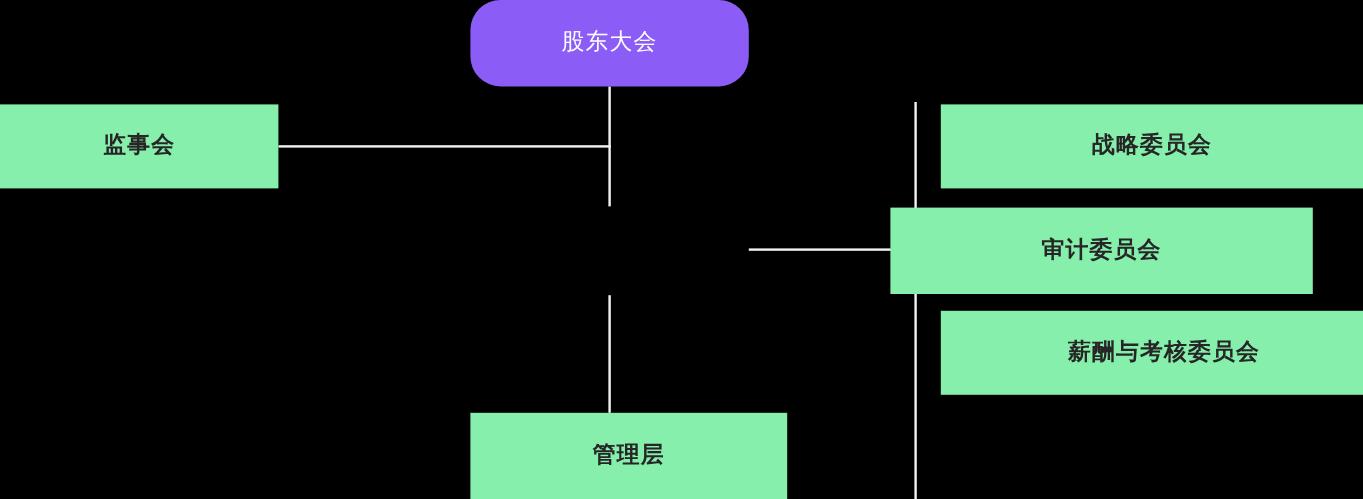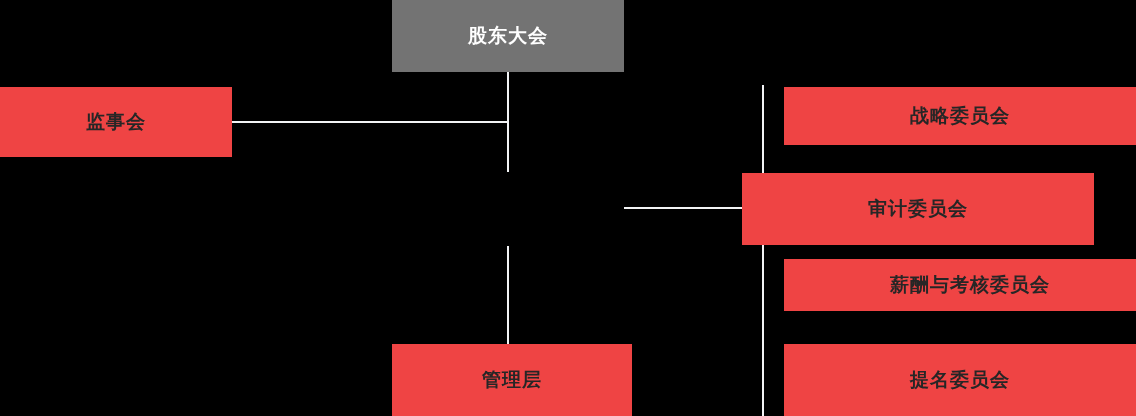--- a/index.html
+++ b/index.html
@@ -28,27 +28,28 @@
     letter-spacing: 1px;
     z-index: 3;
   }
   .node-label {
     display: block;
     line-height: 1.2;
     white-space: nowrap;
   }
 
   .node.root {
-    background: #737373;
+    background: #8b5cf6;
     color: #ffffff;
     font-size: 19px;
-    font-weight: 700;
+    font-weight: 400;
+    border-radius: 25px;
   }
   .node.plain {
-    background: #ef4444;
+    background: #86efac;
     color: #262626;
     font-size: 19px;
     font-weight: 700;
   }
 
   
   .line {
     position: absolute;
     background: #f2f3f5;
     z-index: 1;
@@ -73,33 +74,30 @@
 
   <div class="node root" style="left:392px; top:0px; width:232px; height:72px;">
     <span class="node-label">股东大会</span>
   </div>
 
   <div class="node plain" style="left:0px; top:87px; width:232px; height:70px;">
     <span class="node-label">监事会</span>
   </div>
 
 
-  <div class="node plain" style="left:392px; top:344px; width:240px; height:72px;">
+  <div class="node plain" style="left:392px; top:344px; width:264px; height:72px;">
     <span class="node-label">管理层</span>
   </div>
 
-  <div class="node plain" style="left:784px; top:87px; width:352px; height:58px;justify-content:center;">
+  <div class="node plain" style="left:784px; top:87px; width:352px; height:70px;justify-content:center;">
     <span class="node-label">战略委员会</span>
   </div>
 
   <div class="node plain" style="left:742px; top:173px; width:352px; height:72px;">
     <span class="node-label">审计委员会</span>
   </div>
 
-  <div class="node plain" style="left:784px; top:259px; width:352px; height:52px;padding-left:20px;">
+  <div class="node plain" style="left:784px; top:259px; width:352px; height:70px;padding-left:20px;">
     <span class="node-label">薪酬与考核委员会</span>
   </div>
 
-  <div class="node plain" style="left:784px; top:344px; width:352px; height:72px;">
-    <span class="node-label">提名委员会</span>
-  </div>
 
 </div>
 
 </body></html>

